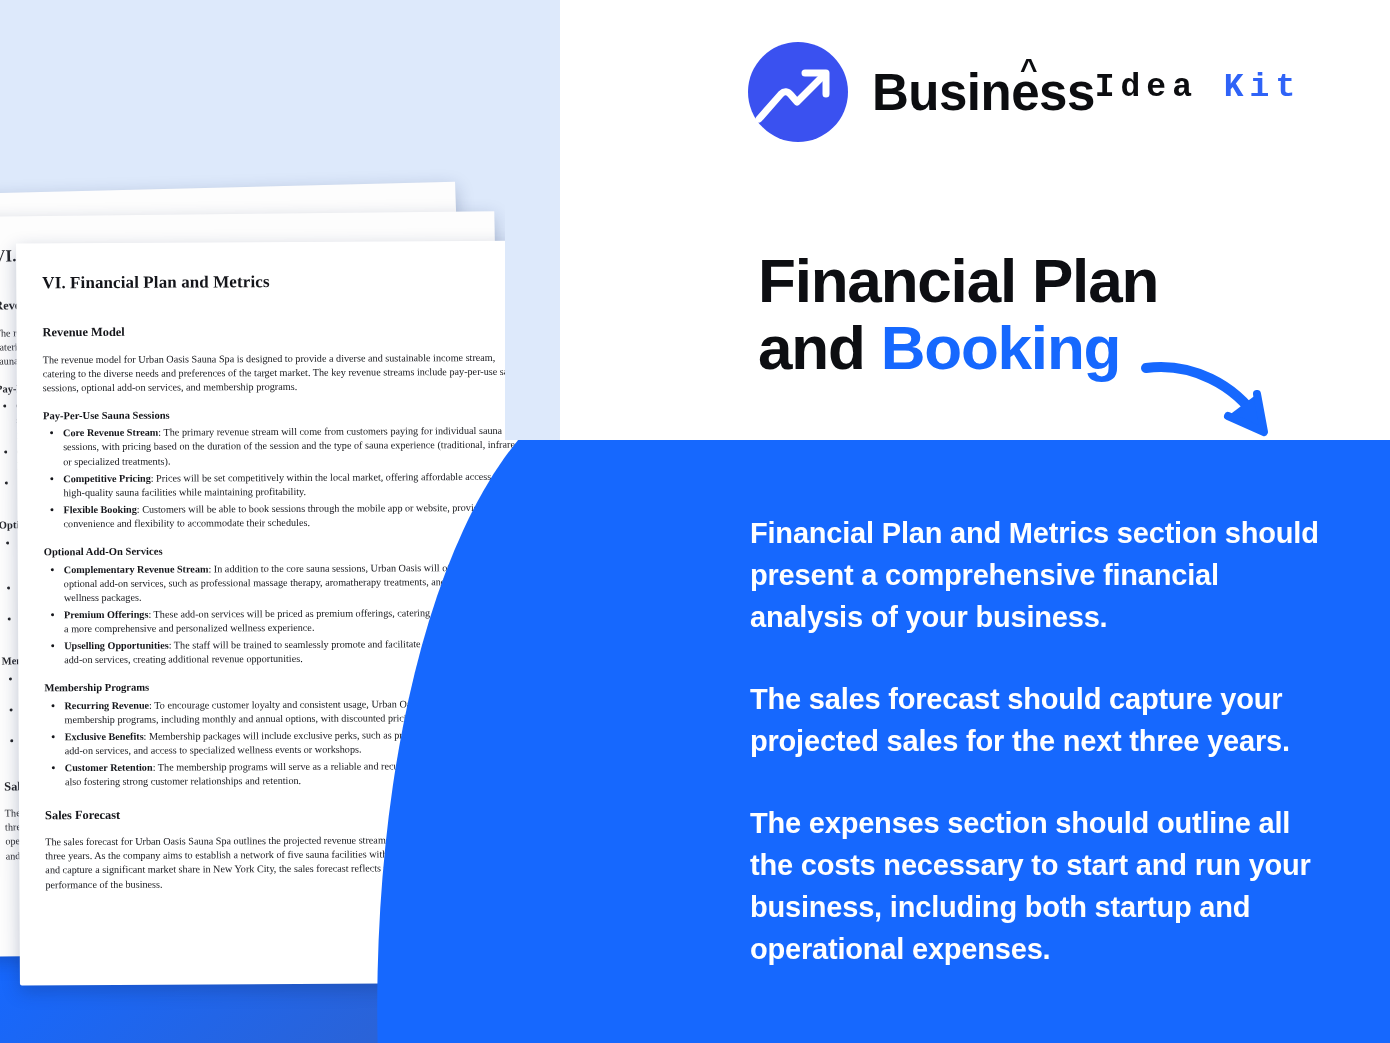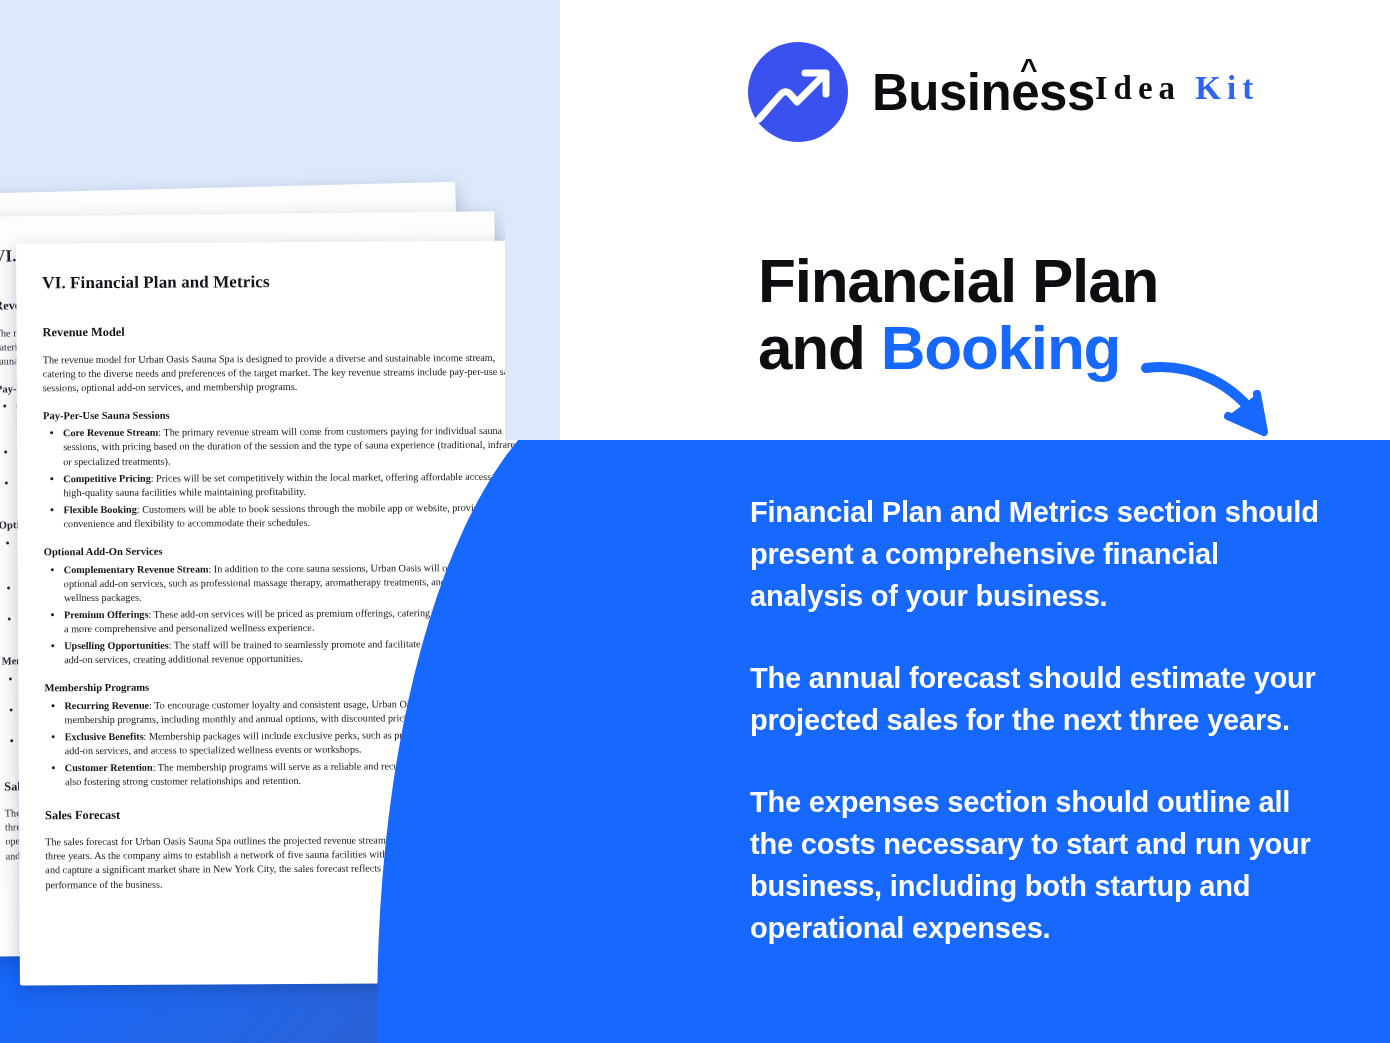--- a/index.html
+++ b/index.html
@@ -101,21 +101,21 @@
   .logo-mark svg{position:absolute;left:0;top:0;}
   .logo-text{display:flex;flex-direction:row;justify-content:center;}
   .logo-line1{
     font-size:51px;font-weight:bold;color:#0c0d10;line-height:1.0;letter-spacing:-0.5px;
     position:relative;
   }
   .logo-hat{
     position:absolute;top:-13px;left:148px;font-size:30px;font-weight:bold;color:#0c0d10;
   }
   .logo-line2{
-    font-family:Liberation Serif, serif;
+    font-family:Liberation Mono, monospace;
     font-size:33px;font-weight:bold;line-height:1.18;letter-spacing:6px;color:#0c0d10;
     margin-top:2px;
   }
   .logo-kit{color:#2f63f7;}
 
   .headline{
     position:absolute;left:750px;top:248px;width:560px;
     font-size:62px;font-weight:bold;line-height:1.08;
     color:#0d0e12;letter-spacing:-1.2px;margin-left:8px;
   }
@@ -123,21 +123,21 @@
 
   .swoosh{
     position:absolute;left:1140px;top:352px;width:150px;height:95px;
   }
 
   .blue-panel{
     position:absolute;left:690px;top:440px;width:700px;height:603px;
     background:#1668fe;
   }
   .blue-panel-inner{
-    padding:51px 52px 0 60px;
+    padding:72px 52px 0 60px;
   }
   .bp-para{
     color:#ffffff;font-size:29px;font-weight:bold;line-height:1.45;
     margin:0 0 40px 0;letter-spacing:-0.2px;
   }
   .bp-para:last-child{margin-bottom:12px;}
 </style>
 </head>
 <body>
 
@@ -265,16 +265,16 @@
 </div>
 
 <svg class="swoosh" viewBox="0 0 150 95">
   <path d="M6 16 C52 10, 95 33, 118 68" stroke="#1668fe" stroke-width="10" fill="none" stroke-linecap="round"></path>
   <path d="M88 64 L124 80 L117 42" fill="#1668fe" stroke="#1668fe" stroke-width="8" stroke-linejoin="round" stroke-linecap="round"></path>
 </svg>
 
 <div class="blue-panel">
   <div class="blue-panel-inner">
     <p class="bp-para">Financial Plan and Metrics section should present a comprehensive financial analysis of your business.</p>
-    <p class="bp-para">The annual forecast should estimate your projected sales for the next three years.</p>
+    <p class="bp-para">The sales forecast should capture your projected sales for the next three years.</p>
     <p class="bp-para">The expenses section should outline all the costs necessary to start and run your business, including both startup and operational expenses.</p>
   </div>
 </div>
 
 </body></html>

